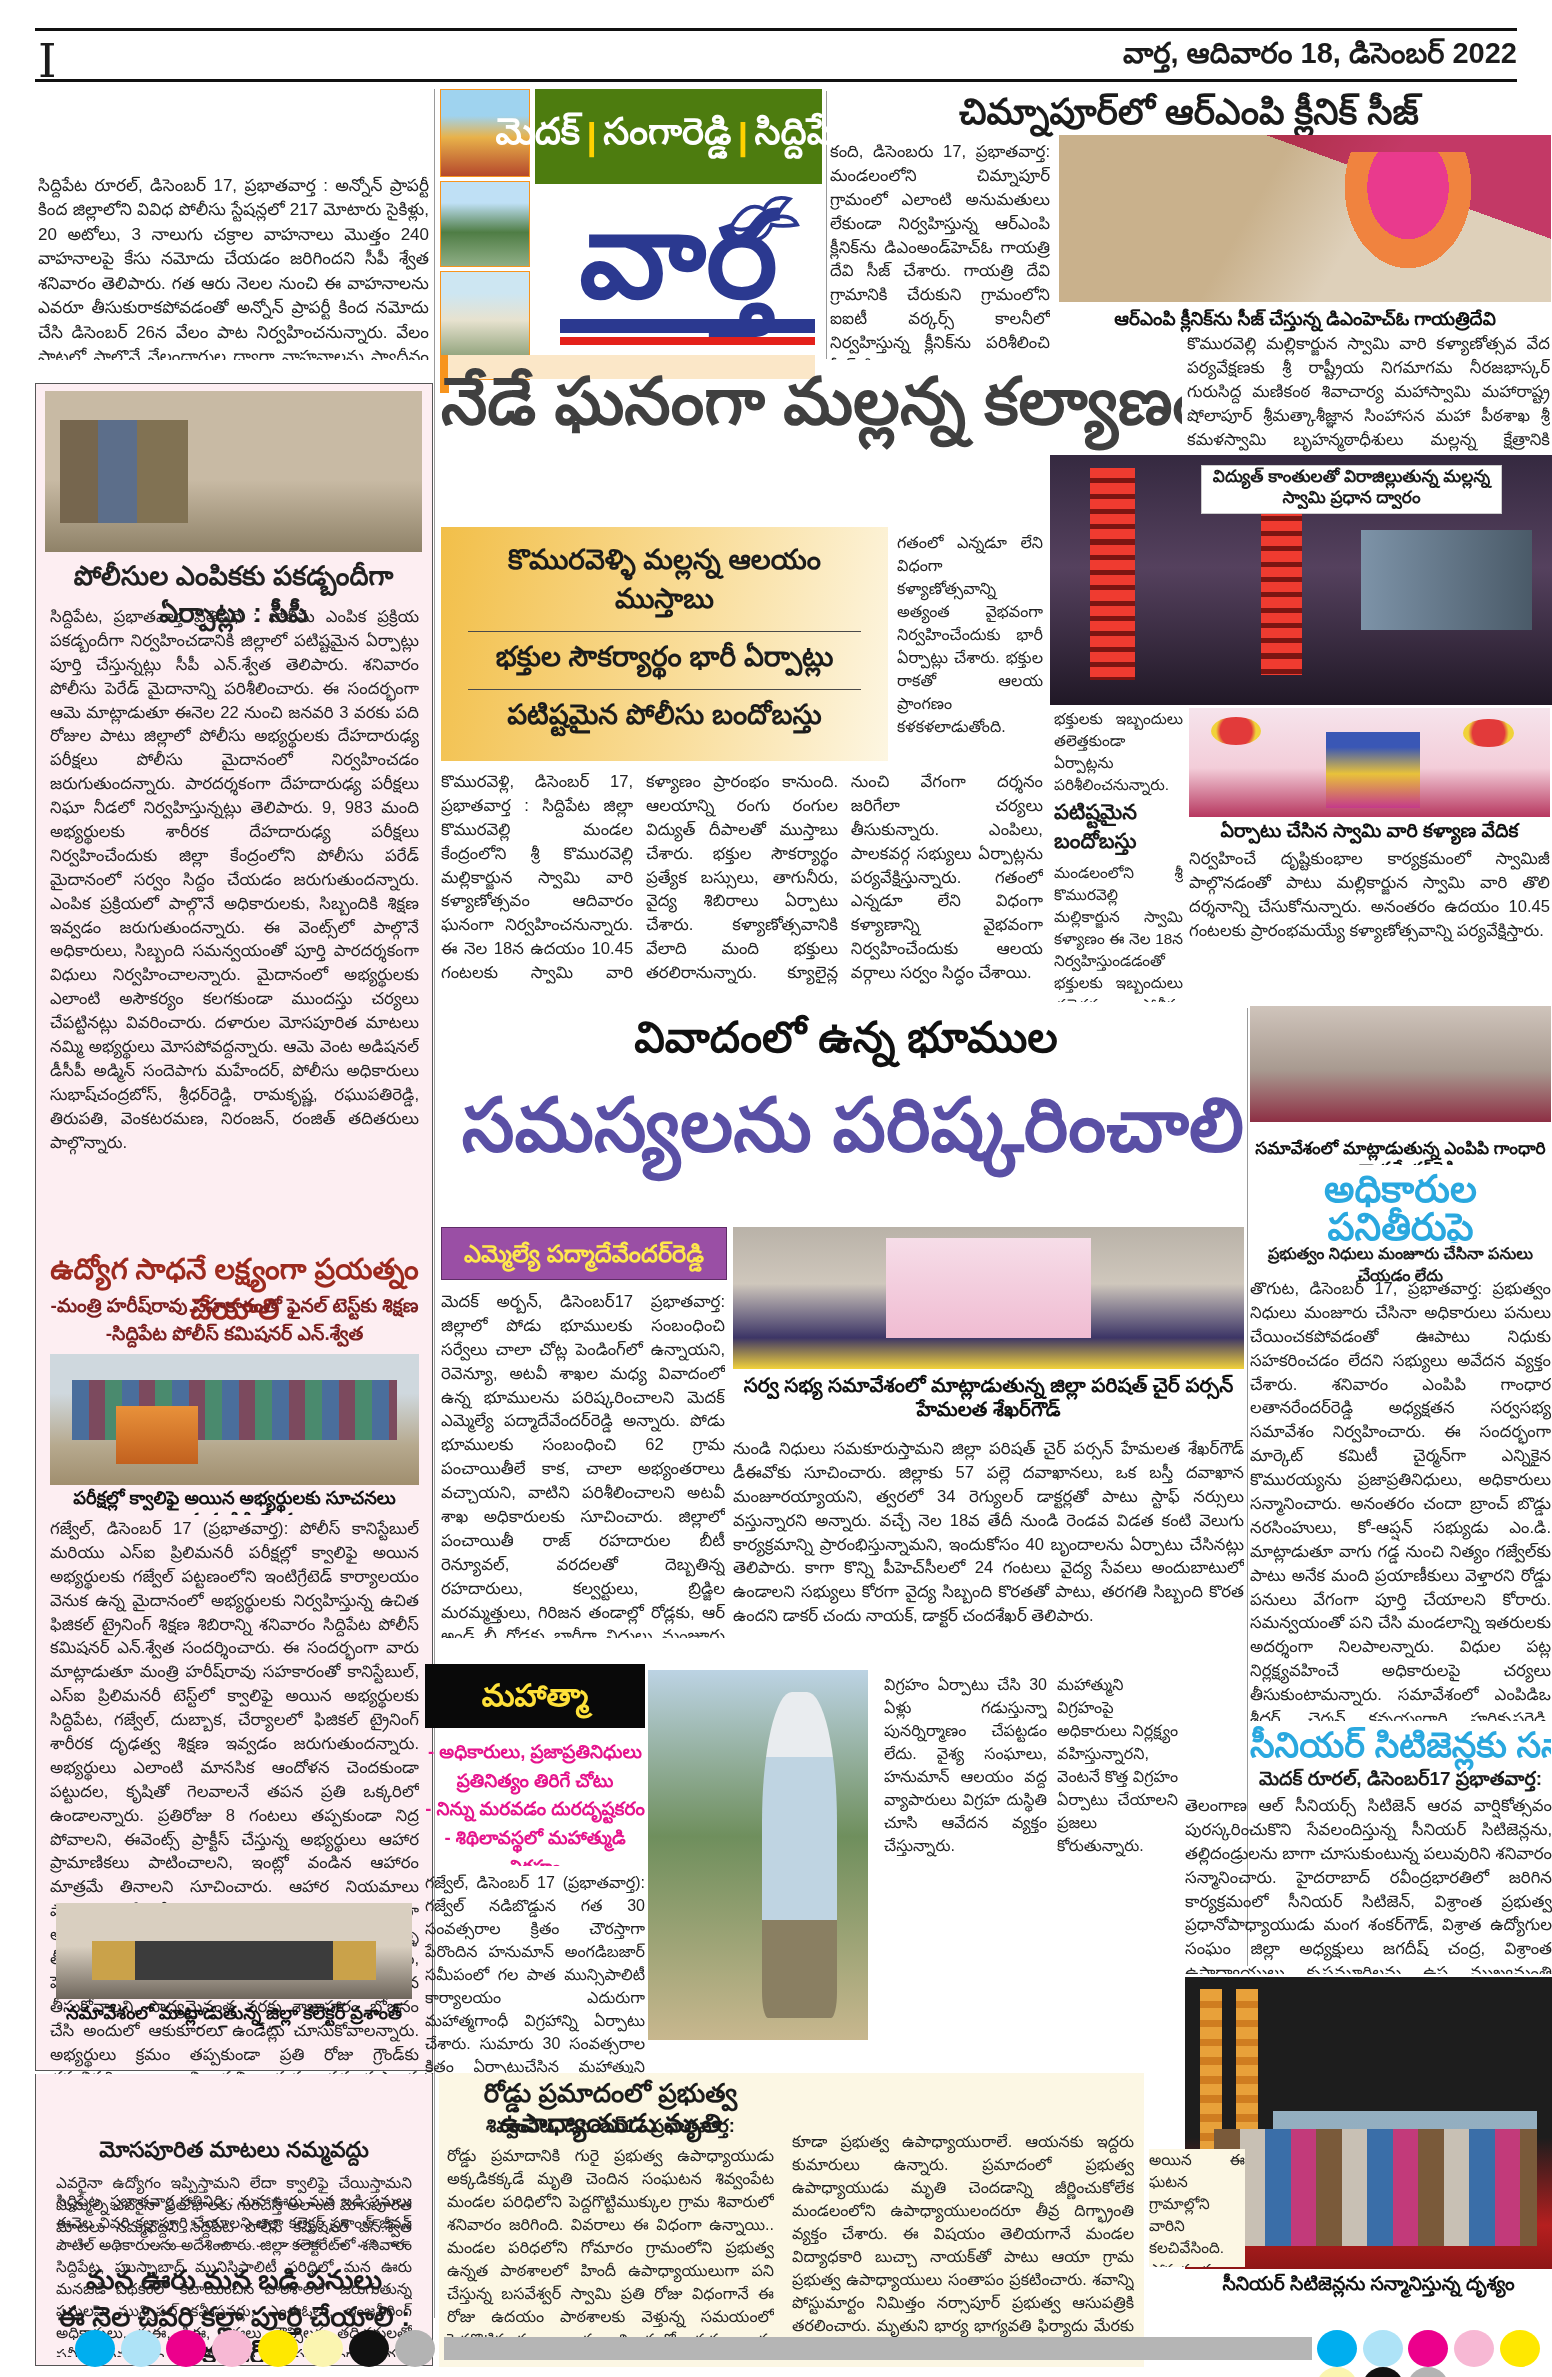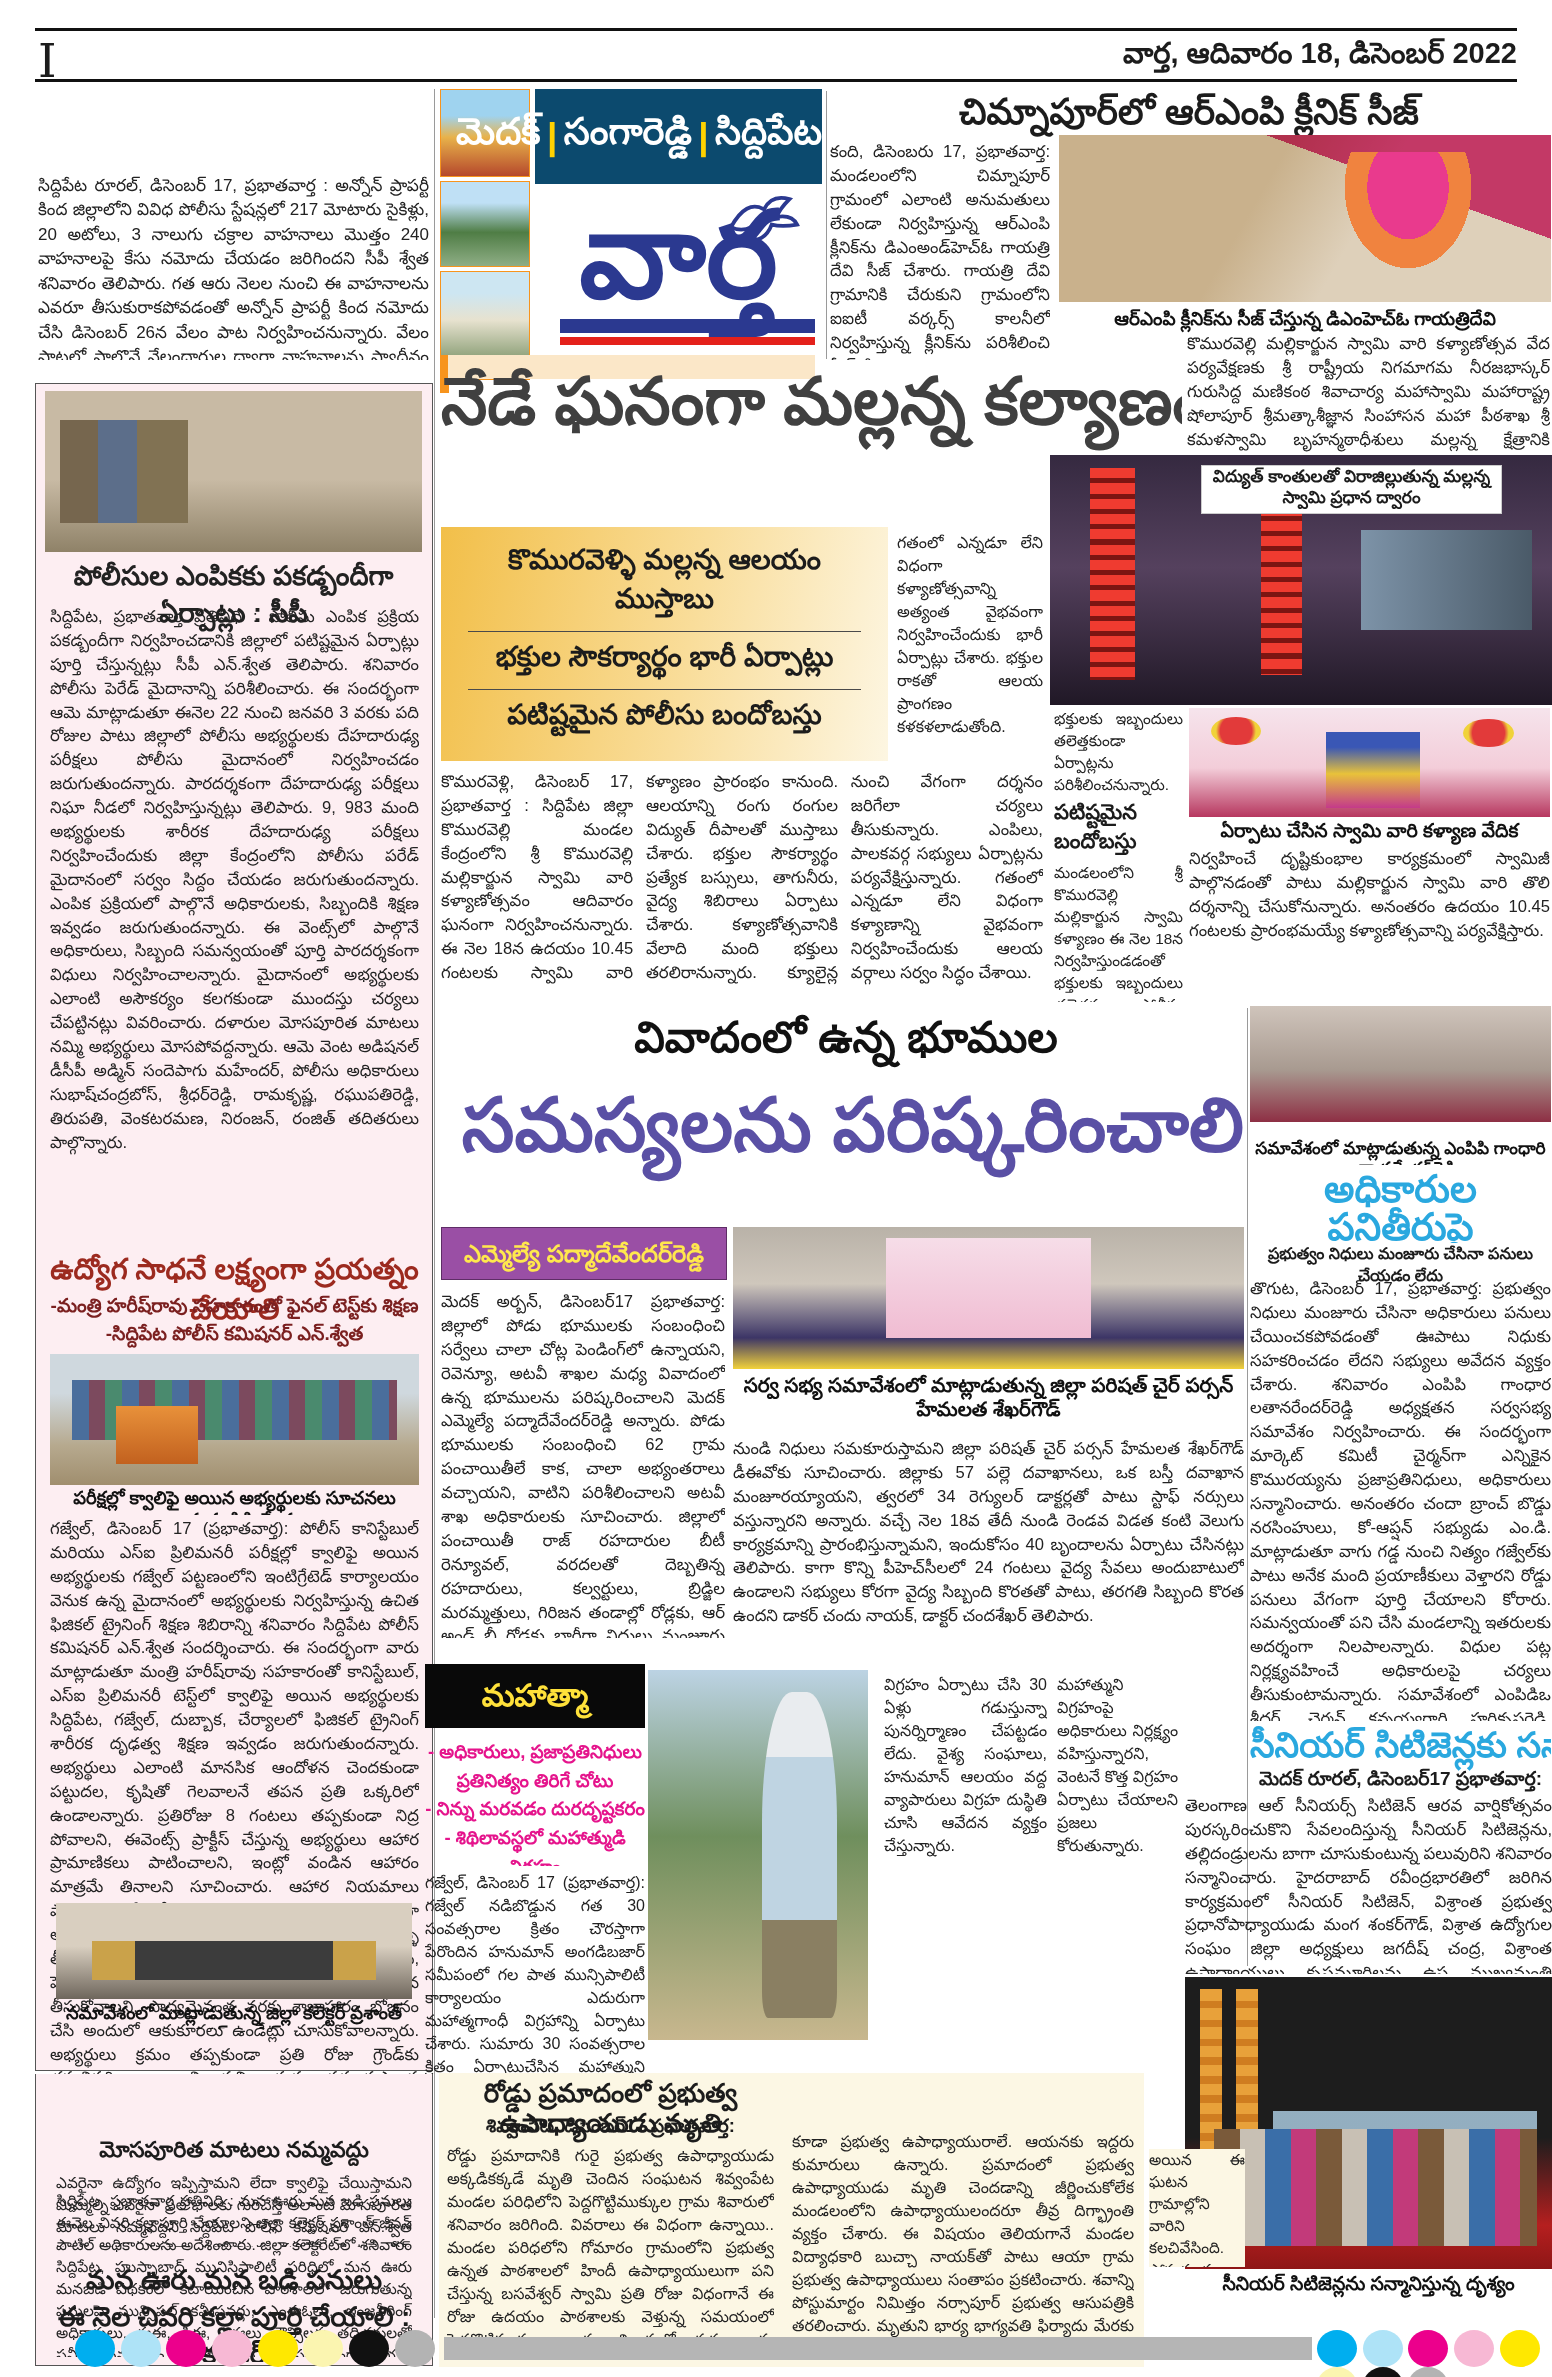--- a/index.html
+++ b/index.html
@@ -29,21 +29,21 @@
   <div class="abs vline" style="left:826px;top:91px;height:268px;"></div>
   <div class="abs vline" style="left:1247px;top:1008px;height:958px;"></div>
   <div class="abs" style="left:1543px;top:534px;width:9.6px;height:25.5px;background:#111;"></div>
 
   <div class="abs body-text" style="left:38px;top:174px;width:391px;height:186px;font-size:17px;">సిద్దిపేట రూరల్, డిసెంబర్ 17, ప్రభాతవార్త : అన్నోన్ ప్రాపర్టీ కింద జిల్లాలోని వివిధ పోలీసు స్టేషన్లలో 217 మోటారు సైకిళ్లు, 20 అటోలు, 3 నాలుగు చక్రాల వాహనాలు మొత్తం 240 వాహనాలపై కేసు నమోదు చేయడం జరిగిందని సీపీ శ్వేత శనివారం తెలిపారు. గత ఆరు నెలల నుంచి ఈ వాహనాలను ఎవరూ తీసుకురాకపోవడంతో అన్నోన్ ప్రాపర్టీ కింద నమోదు చేసి డిసెంబర్ 26న వేలం పాట నిర్వహించనున్నారు. వేలం పాటలో పాల్గొనే వేలందారుల ద్వారా వాహనాలను స్వాధీనం చేసుకున్న తర్వాత డబ్బులు చెల్లించాలని సూచించారు. పూర్తి వివరాలకు పోలీసు కంట్రోల్ రూం నంబర్లు 8333998699, 9440504908, 9550936373 నంబర్లను సంప్రదించాలని సూచించారు.</div>
 
   <div class="abs" style="left:439px;top:88px;width:383px;height:291px;">
     <div class="ph abs" style="left:1.3px;top:1.3px;width:88px;height:86px;border:1.9px solid #f7941d;background:linear-gradient(180deg,#9fd3ef 30%,#e8b24a 55%,#b5482c 100%);"></div>
     <div class="ph abs" style="left:1.3px;top:93px;width:88px;height:84px;border:1.9px solid #f7941d;background:linear-gradient(180deg,#bfe0f5 25%,#4f7d45 60%,#8fae86 100%);"></div>
     <div class="ph abs" style="left:1.3px;top:183px;width:88px;height:107px;border:1.9px solid #f7941d;background:linear-gradient(180deg,#cde6f2 20%,#e7e2cf 45%,#5d7d4a 100%);"></div>
-    <div class="abs" style="left:96px;top:1.3px;width:287px;height:95px;background:#0c4a6e;color:#ffffff;font-weight:bold;font-size:37px;display:flex;align-items:center;justify-content:flex-end;gap:6.4px;">
+    <div class="abs" style="left:96px;top:1.3px;width:287px;height:95px;background:#4d7c0f;color:#ffffff;font-weight:bold;font-size:37px;display:flex;align-items:center;justify-content:center;gap:6.4px;">
       <span>మెదక్</span>
       <span class="ybar">|</span>
       <span>సంగారెడ్డి</span>
       <span class="ybar">|</span>
       <span>సిద్దిపేట</span>
     </div>
     <svg class="abs" style="left:281px;top:101px;width:83px;height:61px;" viewBox="0 0 64 48">
       <path d="M8 30 Q20 8 34 16 Q40 4 54 8 Q46 16 44 22 Q56 20 60 28 Q48 30 40 28 Q34 44 16 40 Q26 36 24 30 Q16 34 8 30 Z" fill="#ffffff" stroke="#2b3990" stroke-width="3"></path>
     </svg>
     <div class="abs" style="left:96px;top:107px;width:287px;height:128px;color:#2b3990;font-weight:bold;font-size:121px;line-height:1;text-align:center;">వార్త</div>

